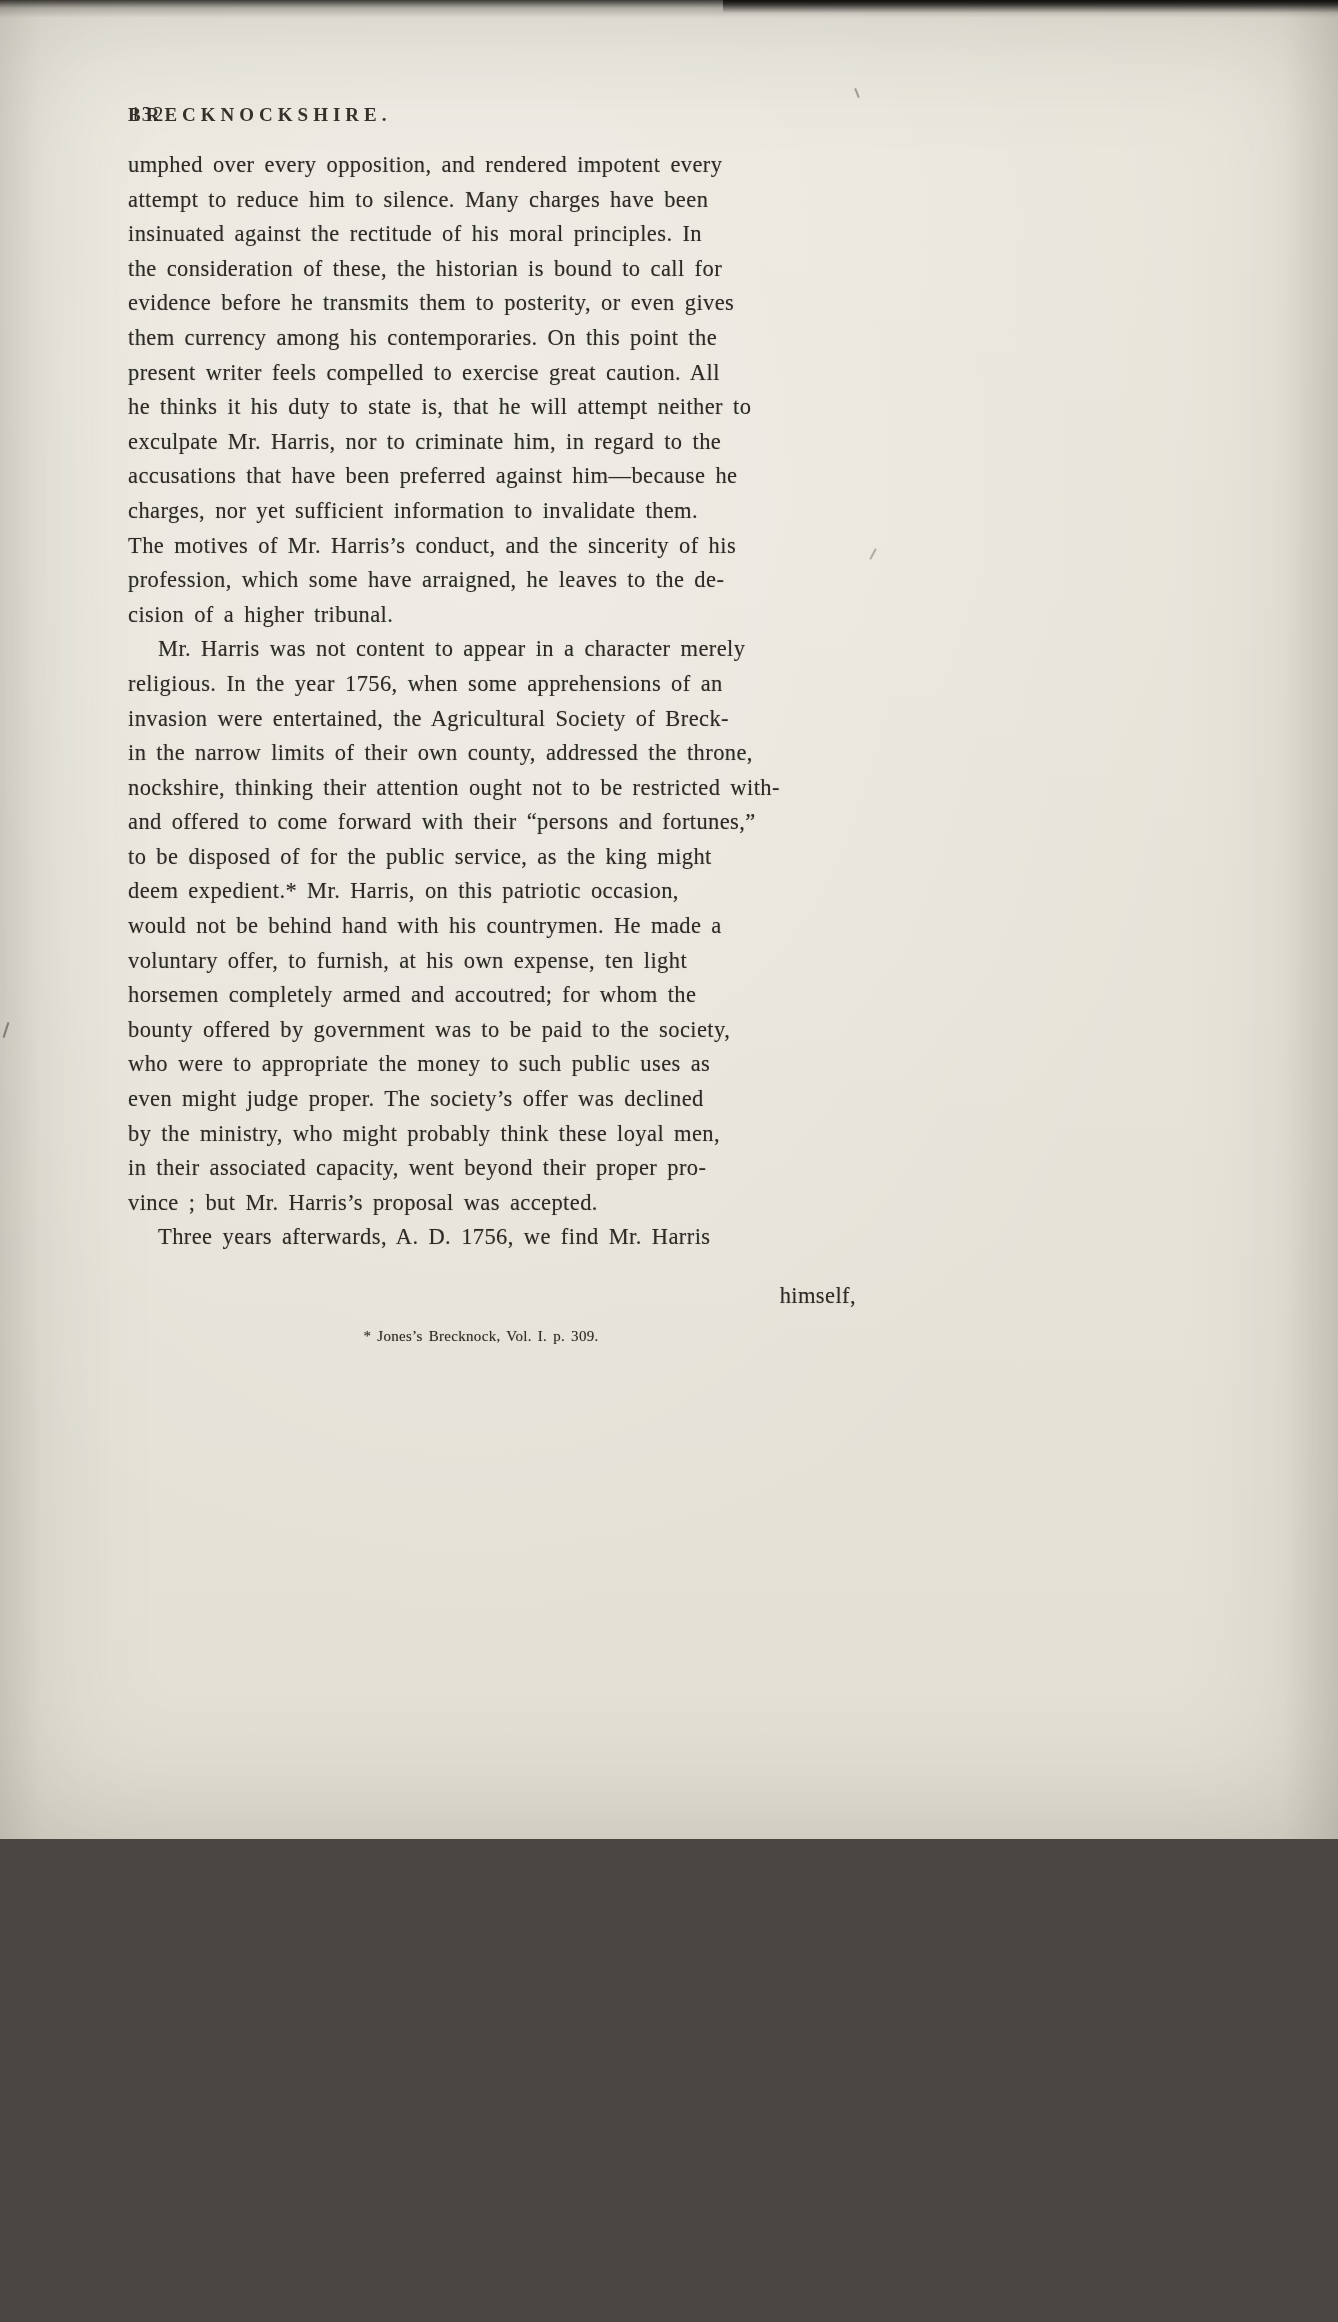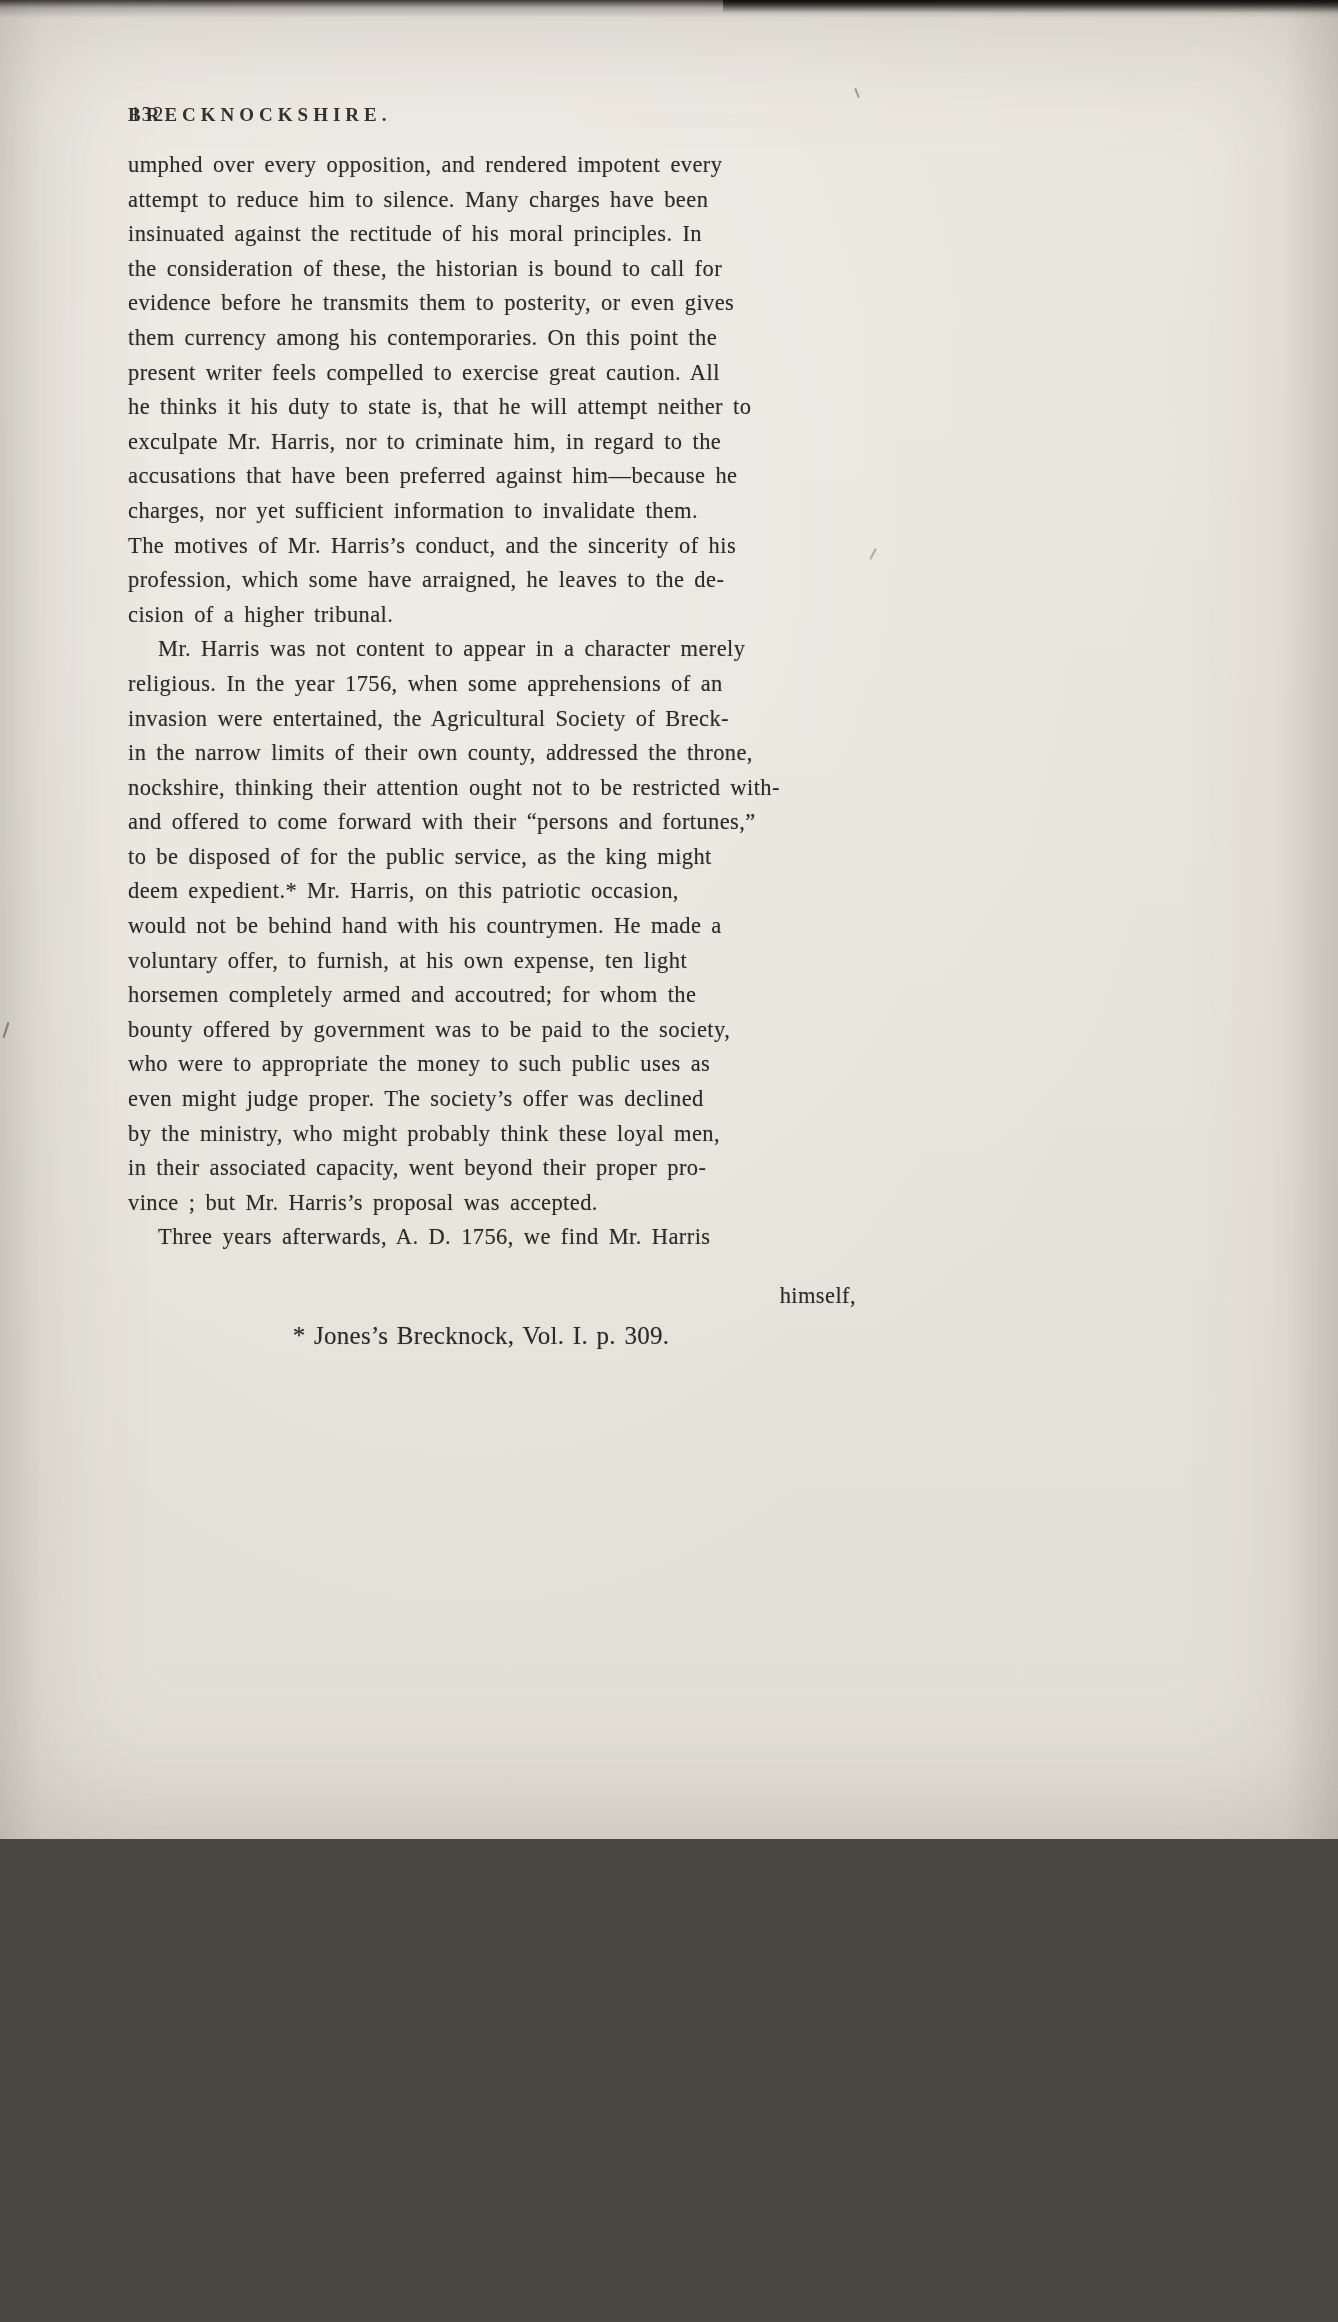--- a/index.html
+++ b/index.html
@@ -74,21 +74,21 @@
   .text-line { white-space: nowrap; }
   .indented .text-line:first-child { text-indent: 30px; }
   .catchword {
     text-align: right;
     padding-right: 14px;
     margin-top: 24px;
   }
   .footnote {
     margin-top: 5px;
     text-align: center;
-    font-size: 25px;
+    font-size: 15px;
     letter-spacing: 0.3px;
     word-spacing: 2px;
     transform: translateX(-18px);
   }
   .artifact {
     position: absolute;
     background: #57524a;
     pointer-events: none;
   }
   .artifact-slash-left { left: 5px; top: 1022px; width: 2px; height: 16px; transform: rotate(18deg); opacity: .65; }

